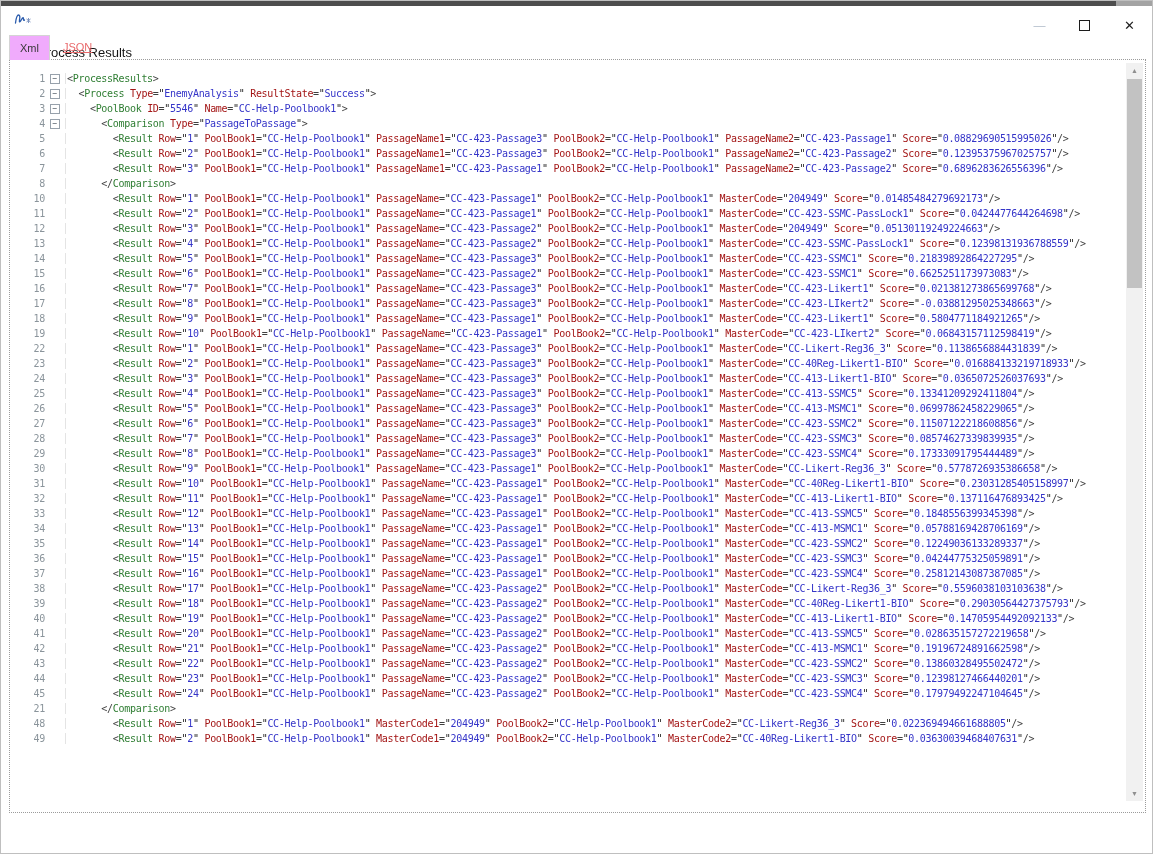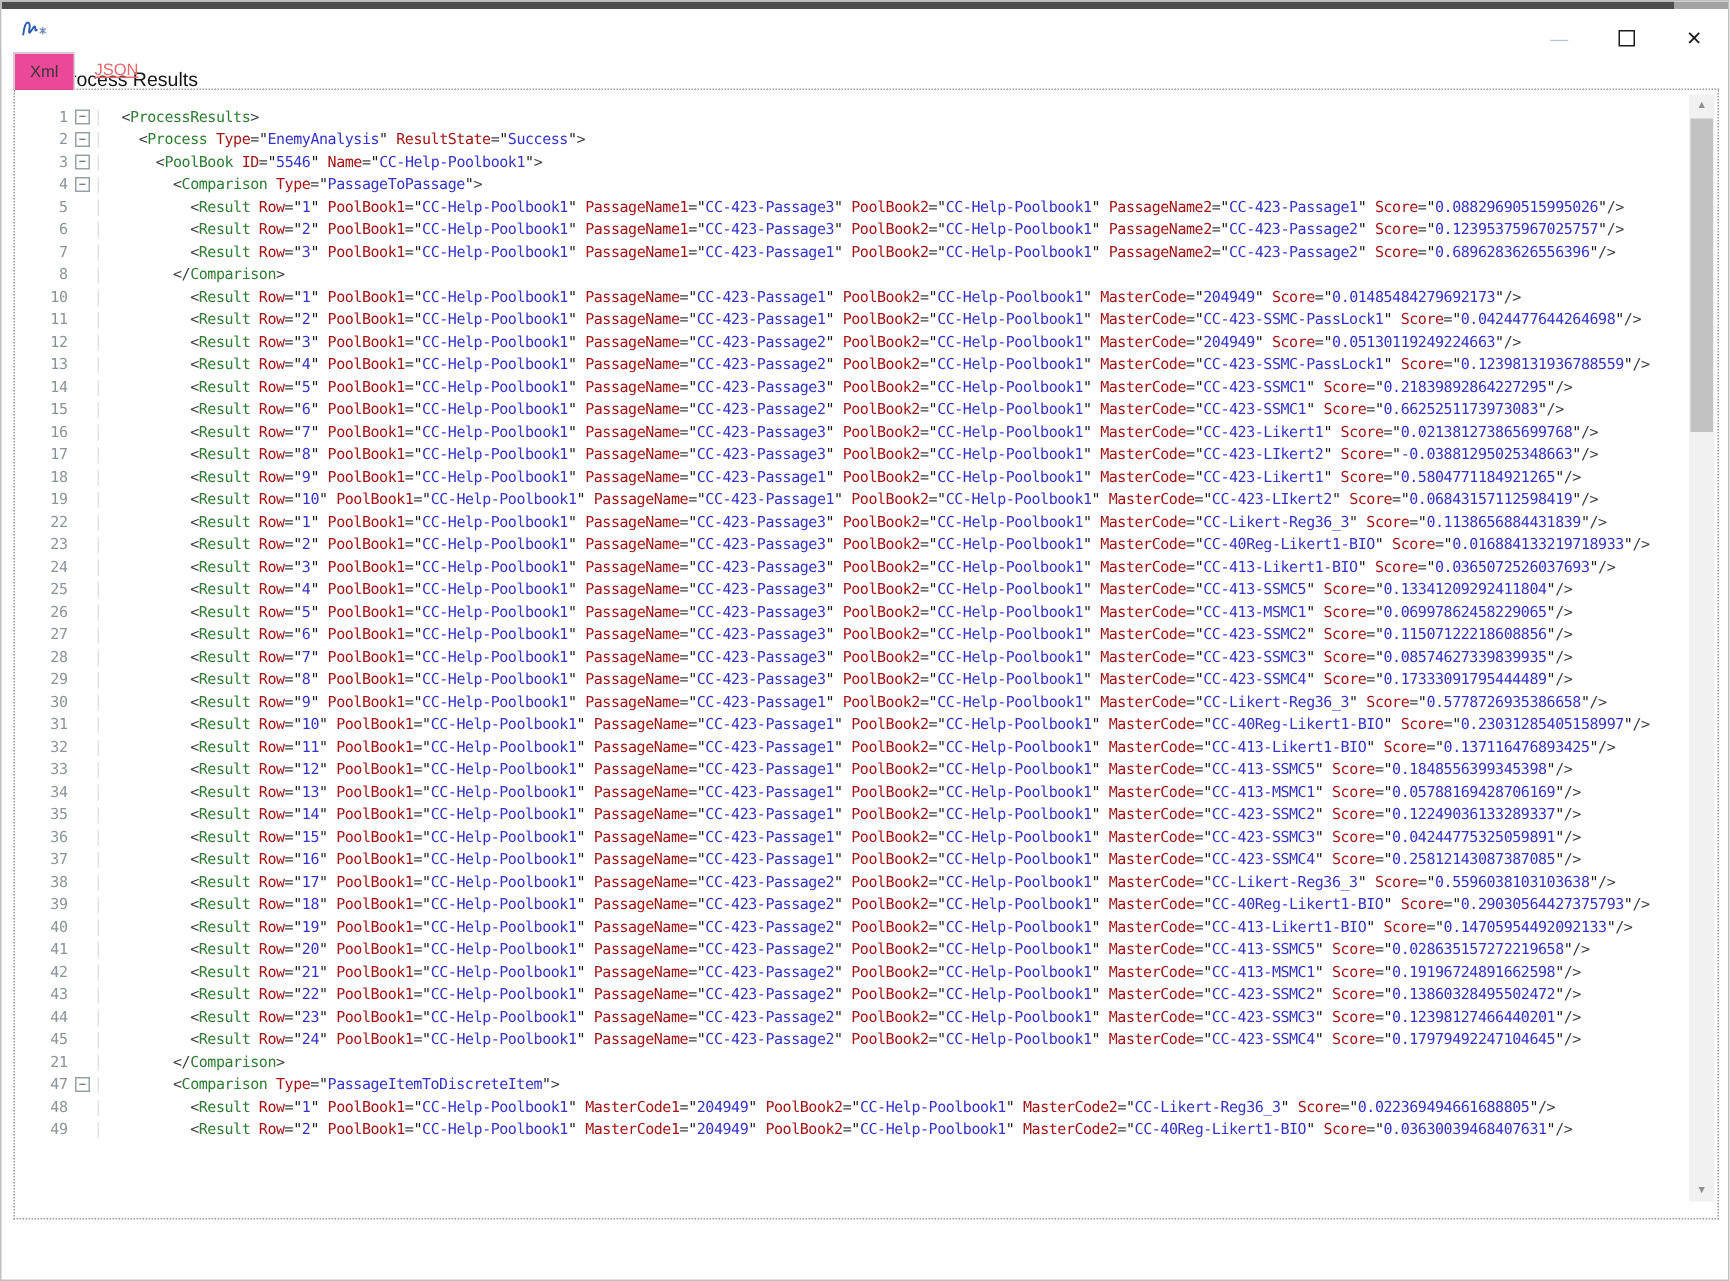--- a/index.html
+++ b/index.html
@@ -16,33 +16,33 @@
   .title{position:absolute;left:37px;top:7px;font-size:13px;color:#151515;margin-top:32px;}
 
   .win-controls{position:absolute;top:5px;right:0;height:29px;display:flex;}
   .wbtn{width:45px;height:29px;display:flex;align-items:center;justify-content:center;cursor:default;}
   .wbtn.min span{color:#b9c3cf;font-size:12px;line-height:10px;}
   .wbtn.max .sq{width:9px;height:9px;border:1px solid #1c1c1c;}
   .wbtn.close span{font-size:13px;color:#1c1c1c;}
 
   .tabs{position:absolute;top:34px;left:8px;height:24px;display:flex;}
   .tab{height:24px;line-height:24px;padding:0 10px;font-size:11px;}
-  .tab.active{background:#ec4899;border:1px solid #d4d4d4;border-bottom:none;color:#383838;position:relative;z-index:3;}
+  .tab.active{background:#f0abfc;border:1px solid #d4d4d4;border-bottom:none;color:#383838;position:relative;z-index:3;}
   .tab.json{color:var(--c-json-tab,#e9696b);padding:0 13px;text-decoration:underline;}
 
   .panel{position:absolute;left:8px;top:58px;width:1137px;height:754px;border:1px dotted #9b9b9b;
     background:#fff;box-sizing:border-box;}
   .editor{position:absolute;left:0;top:0;bottom:0;right:19px;overflow:hidden;
     padding:11px 0 0 1px;font-family:"DejaVu Sans Mono", monospace;font-size:10px;letter-spacing:-0.3px;color:#333;}
   .cl{height:15px;line-height:15px;white-space:pre;}
   .ln{display:inline-block;width:34px;text-align:right;color:var(--c-line-number,#8a949b);}
   .fm{display:inline-block;width:20px;text-align:center;}
   .fb{display:inline-block;width:8px;height:8px;border:1px solid #97a1ab;background:#fff;color:#4a545e;
     font-size:8px;line-height:7px;text-align:center;vertical-align:1px;letter-spacing:0;}
-  .ct{border-left:1px solid #e4e4e4;padding-left:15px;}
+  .ct{border-left:1px solid #e4e4e4;padding-left:1px;}
   .ct i{font-style:normal;}
   .el{color:var(--c-element,#2e7d32);}
   .at{color:var(--c-attribute,#a31515);}
   .av{color:var(--c-value,#3434c8);}
   .pn{color:var(--c-punctuation,#3f3f3f);}
   .qt{color:#1d1d1d;}
 
   .vscroll{position:absolute;top:3px;right:2px;width:17px;height:738px;background:#f1f1f1;}
   .sb-up,.sb-down{position:absolute;left:0;right:0;height:15px;text-align:center;
     font-size:7px;color:#8f8f8f;line-height:15px;letter-spacing:0;}
@@ -121,21 +121,20 @@
         <div class="cl"><span class="ln">37</span><span class="fm"></span><span class="ct">        <i class="pn">&lt;</i><i class="el">Result</i> <i class="at">Row</i><i class="pn">=</i><i class="qt">"</i><i class="av">16</i><i class="qt">"</i> <i class="at">PoolBook1</i><i class="pn">=</i><i class="qt">"</i><i class="av">CC-Help-Poolbook1</i><i class="qt">"</i> <i class="at">PassageName</i><i class="pn">=</i><i class="qt">"</i><i class="av">CC-423-Passage1</i><i class="qt">"</i> <i class="at">PoolBook2</i><i class="pn">=</i><i class="qt">"</i><i class="av">CC-Help-Poolbook1</i><i class="qt">"</i> <i class="at">MasterCode</i><i class="pn">=</i><i class="qt">"</i><i class="av">CC-423-SSMC4</i><i class="qt">"</i> <i class="at">Score</i><i class="pn">=</i><i class="qt">"</i><i class="av">0.25812143087387085</i><i class="qt">"</i><i class="pn">/&gt;</i></span></div>
         <div class="cl"><span class="ln">38</span><span class="fm"></span><span class="ct">        <i class="pn">&lt;</i><i class="el">Result</i> <i class="at">Row</i><i class="pn">=</i><i class="qt">"</i><i class="av">17</i><i class="qt">"</i> <i class="at">PoolBook1</i><i class="pn">=</i><i class="qt">"</i><i class="av">CC-Help-Poolbook1</i><i class="qt">"</i> <i class="at">PassageName</i><i class="pn">=</i><i class="qt">"</i><i class="av">CC-423-Passage2</i><i class="qt">"</i> <i class="at">PoolBook2</i><i class="pn">=</i><i class="qt">"</i><i class="av">CC-Help-Poolbook1</i><i class="qt">"</i> <i class="at">MasterCode</i><i class="pn">=</i><i class="qt">"</i><i class="av">CC-Likert-Reg36_3</i><i class="qt">"</i> <i class="at">Score</i><i class="pn">=</i><i class="qt">"</i><i class="av">0.5596038103103638</i><i class="qt">"</i><i class="pn">/&gt;</i></span></div>
         <div class="cl"><span class="ln">39</span><span class="fm"></span><span class="ct">        <i class="pn">&lt;</i><i class="el">Result</i> <i class="at">Row</i><i class="pn">=</i><i class="qt">"</i><i class="av">18</i><i class="qt">"</i> <i class="at">PoolBook1</i><i class="pn">=</i><i class="qt">"</i><i class="av">CC-Help-Poolbook1</i><i class="qt">"</i> <i class="at">PassageName</i><i class="pn">=</i><i class="qt">"</i><i class="av">CC-423-Passage2</i><i class="qt">"</i> <i class="at">PoolBook2</i><i class="pn">=</i><i class="qt">"</i><i class="av">CC-Help-Poolbook1</i><i class="qt">"</i> <i class="at">MasterCode</i><i class="pn">=</i><i class="qt">"</i><i class="av">CC-40Reg-Likert1-BIO</i><i class="qt">"</i> <i class="at">Score</i><i class="pn">=</i><i class="qt">"</i><i class="av">0.29030564427375793</i><i class="qt">"</i><i class="pn">/&gt;</i></span></div>
         <div class="cl"><span class="ln">40</span><span class="fm"></span><span class="ct">        <i class="pn">&lt;</i><i class="el">Result</i> <i class="at">Row</i><i class="pn">=</i><i class="qt">"</i><i class="av">19</i><i class="qt">"</i> <i class="at">PoolBook1</i><i class="pn">=</i><i class="qt">"</i><i class="av">CC-Help-Poolbook1</i><i class="qt">"</i> <i class="at">PassageName</i><i class="pn">=</i><i class="qt">"</i><i class="av">CC-423-Passage2</i><i class="qt">"</i> <i class="at">PoolBook2</i><i class="pn">=</i><i class="qt">"</i><i class="av">CC-Help-Poolbook1</i><i class="qt">"</i> <i class="at">MasterCode</i><i class="pn">=</i><i class="qt">"</i><i class="av">CC-413-Likert1-BIO</i><i class="qt">"</i> <i class="at">Score</i><i class="pn">=</i><i class="qt">"</i><i class="av">0.14705954492092133</i><i class="qt">"</i><i class="pn">/&gt;</i></span></div>
         <div class="cl"><span class="ln">41</span><span class="fm"></span><span class="ct">        <i class="pn">&lt;</i><i class="el">Result</i> <i class="at">Row</i><i class="pn">=</i><i class="qt">"</i><i class="av">20</i><i class="qt">"</i> <i class="at">PoolBook1</i><i class="pn">=</i><i class="qt">"</i><i class="av">CC-Help-Poolbook1</i><i class="qt">"</i> <i class="at">PassageName</i><i class="pn">=</i><i class="qt">"</i><i class="av">CC-423-Passage2</i><i class="qt">"</i> <i class="at">PoolBook2</i><i class="pn">=</i><i class="qt">"</i><i class="av">CC-Help-Poolbook1</i><i class="qt">"</i> <i class="at">MasterCode</i><i class="pn">=</i><i class="qt">"</i><i class="av">CC-413-SSMC5</i><i class="qt">"</i> <i class="at">Score</i><i class="pn">=</i><i class="qt">"</i><i class="av">0.028635157272219658</i><i class="qt">"</i><i class="pn">/&gt;</i></span></div>
         <div class="cl"><span class="ln">42</span><span class="fm"></span><span class="ct">        <i class="pn">&lt;</i><i class="el">Result</i> <i class="at">Row</i><i class="pn">=</i><i class="qt">"</i><i class="av">21</i><i class="qt">"</i> <i class="at">PoolBook1</i><i class="pn">=</i><i class="qt">"</i><i class="av">CC-Help-Poolbook1</i><i class="qt">"</i> <i class="at">PassageName</i><i class="pn">=</i><i class="qt">"</i><i class="av">CC-423-Passage2</i><i class="qt">"</i> <i class="at">PoolBook2</i><i class="pn">=</i><i class="qt">"</i><i class="av">CC-Help-Poolbook1</i><i class="qt">"</i> <i class="at">MasterCode</i><i class="pn">=</i><i class="qt">"</i><i class="av">CC-413-MSMC1</i><i class="qt">"</i> <i class="at">Score</i><i class="pn">=</i><i class="qt">"</i><i class="av">0.19196724891662598</i><i class="qt">"</i><i class="pn">/&gt;</i></span></div>
         <div class="cl"><span class="ln">43</span><span class="fm"></span><span class="ct">        <i class="pn">&lt;</i><i class="el">Result</i> <i class="at">Row</i><i class="pn">=</i><i class="qt">"</i><i class="av">22</i><i class="qt">"</i> <i class="at">PoolBook1</i><i class="pn">=</i><i class="qt">"</i><i class="av">CC-Help-Poolbook1</i><i class="qt">"</i> <i class="at">PassageName</i><i class="pn">=</i><i class="qt">"</i><i class="av">CC-423-Passage2</i><i class="qt">"</i> <i class="at">PoolBook2</i><i class="pn">=</i><i class="qt">"</i><i class="av">CC-Help-Poolbook1</i><i class="qt">"</i> <i class="at">MasterCode</i><i class="pn">=</i><i class="qt">"</i><i class="av">CC-423-SSMC2</i><i class="qt">"</i> <i class="at">Score</i><i class="pn">=</i><i class="qt">"</i><i class="av">0.13860328495502472</i><i class="qt">"</i><i class="pn">/&gt;</i></span></div>
         <div class="cl"><span class="ln">44</span><span class="fm"></span><span class="ct">        <i class="pn">&lt;</i><i class="el">Result</i> <i class="at">Row</i><i class="pn">=</i><i class="qt">"</i><i class="av">23</i><i class="qt">"</i> <i class="at">PoolBook1</i><i class="pn">=</i><i class="qt">"</i><i class="av">CC-Help-Poolbook1</i><i class="qt">"</i> <i class="at">PassageName</i><i class="pn">=</i><i class="qt">"</i><i class="av">CC-423-Passage2</i><i class="qt">"</i> <i class="at">PoolBook2</i><i class="pn">=</i><i class="qt">"</i><i class="av">CC-Help-Poolbook1</i><i class="qt">"</i> <i class="at">MasterCode</i><i class="pn">=</i><i class="qt">"</i><i class="av">CC-423-SSMC3</i><i class="qt">"</i> <i class="at">Score</i><i class="pn">=</i><i class="qt">"</i><i class="av">0.12398127466440201</i><i class="qt">"</i><i class="pn">/&gt;</i></span></div>
         <div class="cl"><span class="ln">45</span><span class="fm"></span><span class="ct">        <i class="pn">&lt;</i><i class="el">Result</i> <i class="at">Row</i><i class="pn">=</i><i class="qt">"</i><i class="av">24</i><i class="qt">"</i> <i class="at">PoolBook1</i><i class="pn">=</i><i class="qt">"</i><i class="av">CC-Help-Poolbook1</i><i class="qt">"</i> <i class="at">PassageName</i><i class="pn">=</i><i class="qt">"</i><i class="av">CC-423-Passage2</i><i class="qt">"</i> <i class="at">PoolBook2</i><i class="pn">=</i><i class="qt">"</i><i class="av">CC-Help-Poolbook1</i><i class="qt">"</i> <i class="at">MasterCode</i><i class="pn">=</i><i class="qt">"</i><i class="av">CC-423-SSMC4</i><i class="qt">"</i> <i class="at">Score</i><i class="pn">=</i><i class="qt">"</i><i class="av">0.17979492247104645</i><i class="qt">"</i><i class="pn">/&gt;</i></span></div>
         <div class="cl"><span class="ln">21</span><span class="fm"></span><span class="ct">      <i class="pn">&lt;/</i><i class="el">Comparison</i><i class="pn">&gt;</i></span></div>
-        <div class="cl"><span class="ln">47</span><span class="fm"><span class="fb">−</span></span><span class="ct">      <i class="pn">&lt;</i><i class="el">Comparison</i> <i class="at">Type</i><i class="pn">=</i><i class="qt">"</i><i class="av">PassageItemToDiscreteItem</i><i class="qt">"</i><i class="pn">&gt;</i></span></div>
         <div class="cl"><span class="ln">48</span><span class="fm"></span><span class="ct">        <i class="pn">&lt;</i><i class="el">Result</i> <i class="at">Row</i><i class="pn">=</i><i class="qt">"</i><i class="av">1</i><i class="qt">"</i> <i class="at">PoolBook1</i><i class="pn">=</i><i class="qt">"</i><i class="av">CC-Help-Poolbook1</i><i class="qt">"</i> <i class="at">MasterCode1</i><i class="pn">=</i><i class="qt">"</i><i class="av">204949</i><i class="qt">"</i> <i class="at">PoolBook2</i><i class="pn">=</i><i class="qt">"</i><i class="av">CC-Help-Poolbook1</i><i class="qt">"</i> <i class="at">MasterCode2</i><i class="pn">=</i><i class="qt">"</i><i class="av">CC-Likert-Reg36_3</i><i class="qt">"</i> <i class="at">Score</i><i class="pn">=</i><i class="qt">"</i><i class="av">0.022369494661688805</i><i class="qt">"</i><i class="pn">/&gt;</i></span></div>
         <div class="cl"><span class="ln">49</span><span class="fm"></span><span class="ct">        <i class="pn">&lt;</i><i class="el">Result</i> <i class="at">Row</i><i class="pn">=</i><i class="qt">"</i><i class="av">2</i><i class="qt">"</i> <i class="at">PoolBook1</i><i class="pn">=</i><i class="qt">"</i><i class="av">CC-Help-Poolbook1</i><i class="qt">"</i> <i class="at">MasterCode1</i><i class="pn">=</i><i class="qt">"</i><i class="av">204949</i><i class="qt">"</i> <i class="at">PoolBook2</i><i class="pn">=</i><i class="qt">"</i><i class="av">CC-Help-Poolbook1</i><i class="qt">"</i> <i class="at">MasterCode2</i><i class="pn">=</i><i class="qt">"</i><i class="av">CC-40Reg-Likert1-BIO</i><i class="qt">"</i> <i class="at">Score</i><i class="pn">=</i><i class="qt">"</i><i class="av">0.03630039468407631</i><i class="qt">"</i><i class="pn">/&gt;</i></span></div>
       </div>
     <div class="vscroll">
       <div class="sb-up">▲</div>
       <div class="sb-thumb"></div>
       <div class="sb-down">▼</div>
     </div>
   </div>
 </div>

